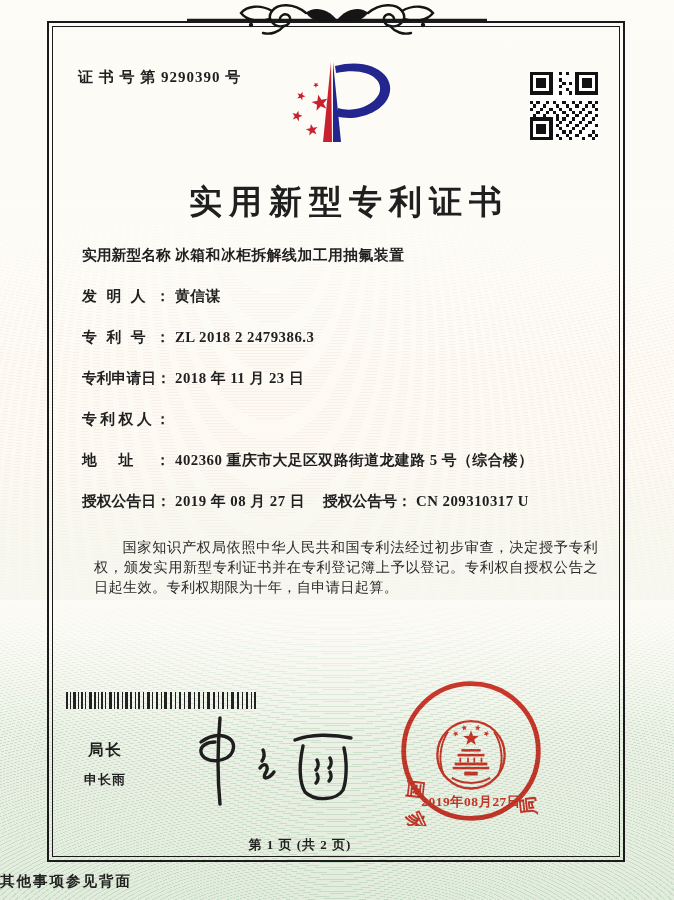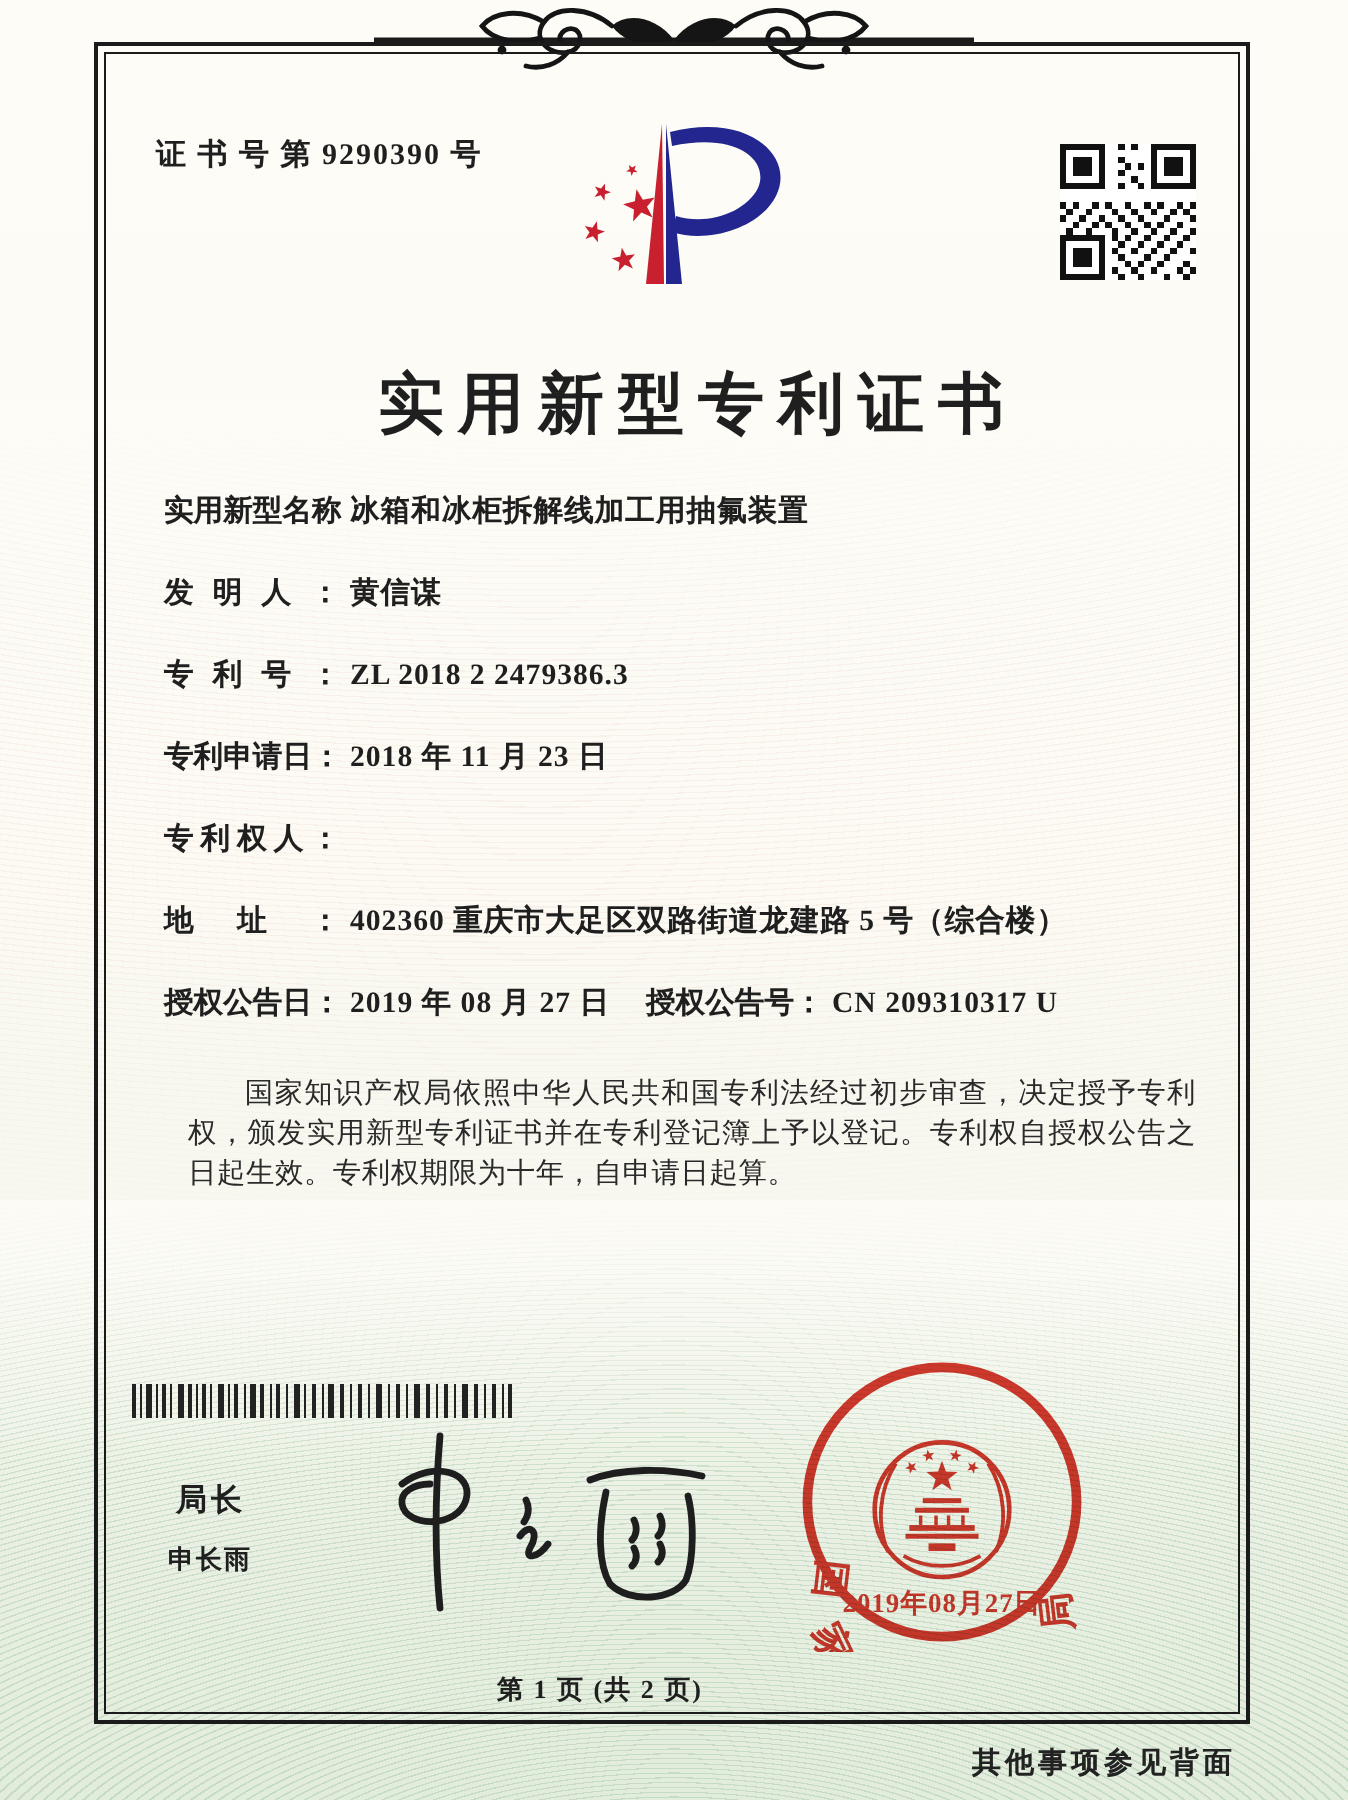--- a/index.html
+++ b/index.html
@@ -63,21 +63,21 @@
   .barcode{position:absolute;left:66px;top:692px;}
   .signer-title{position:absolute;left:88px;top:740px;font-size:15.5px;font-weight:700;letter-spacing:2px;}
   .signer-name{position:absolute;left:84px;top:771px;font-size:13px;font-weight:700;letter-spacing:1px;}
   .signature{position:absolute;left:165px;top:712px;}
   .seal{position:absolute;left:396px;top:676px;mix-blend-mode:multiply;opacity:0.92;}
   .page-info{
     position:absolute;left:0;right:74px;top:836px;text-align:center;
     font-size:13px;font-weight:600;letter-spacing:1px;
   }
   .back-note{
-    position:absolute;left:0;right:56px;top:872px;text-align:right;
+    position:absolute;left:0;right:56px;top:872px;text-align:left;
     font-size:14.5px;font-weight:600;letter-spacing:2px;color:#222;
   }
 </style>
 </head>
 <body>
 
 <div class="sheet">
 
   <div class="waves-pink"></div>
   <div class="waves-green"></div>

